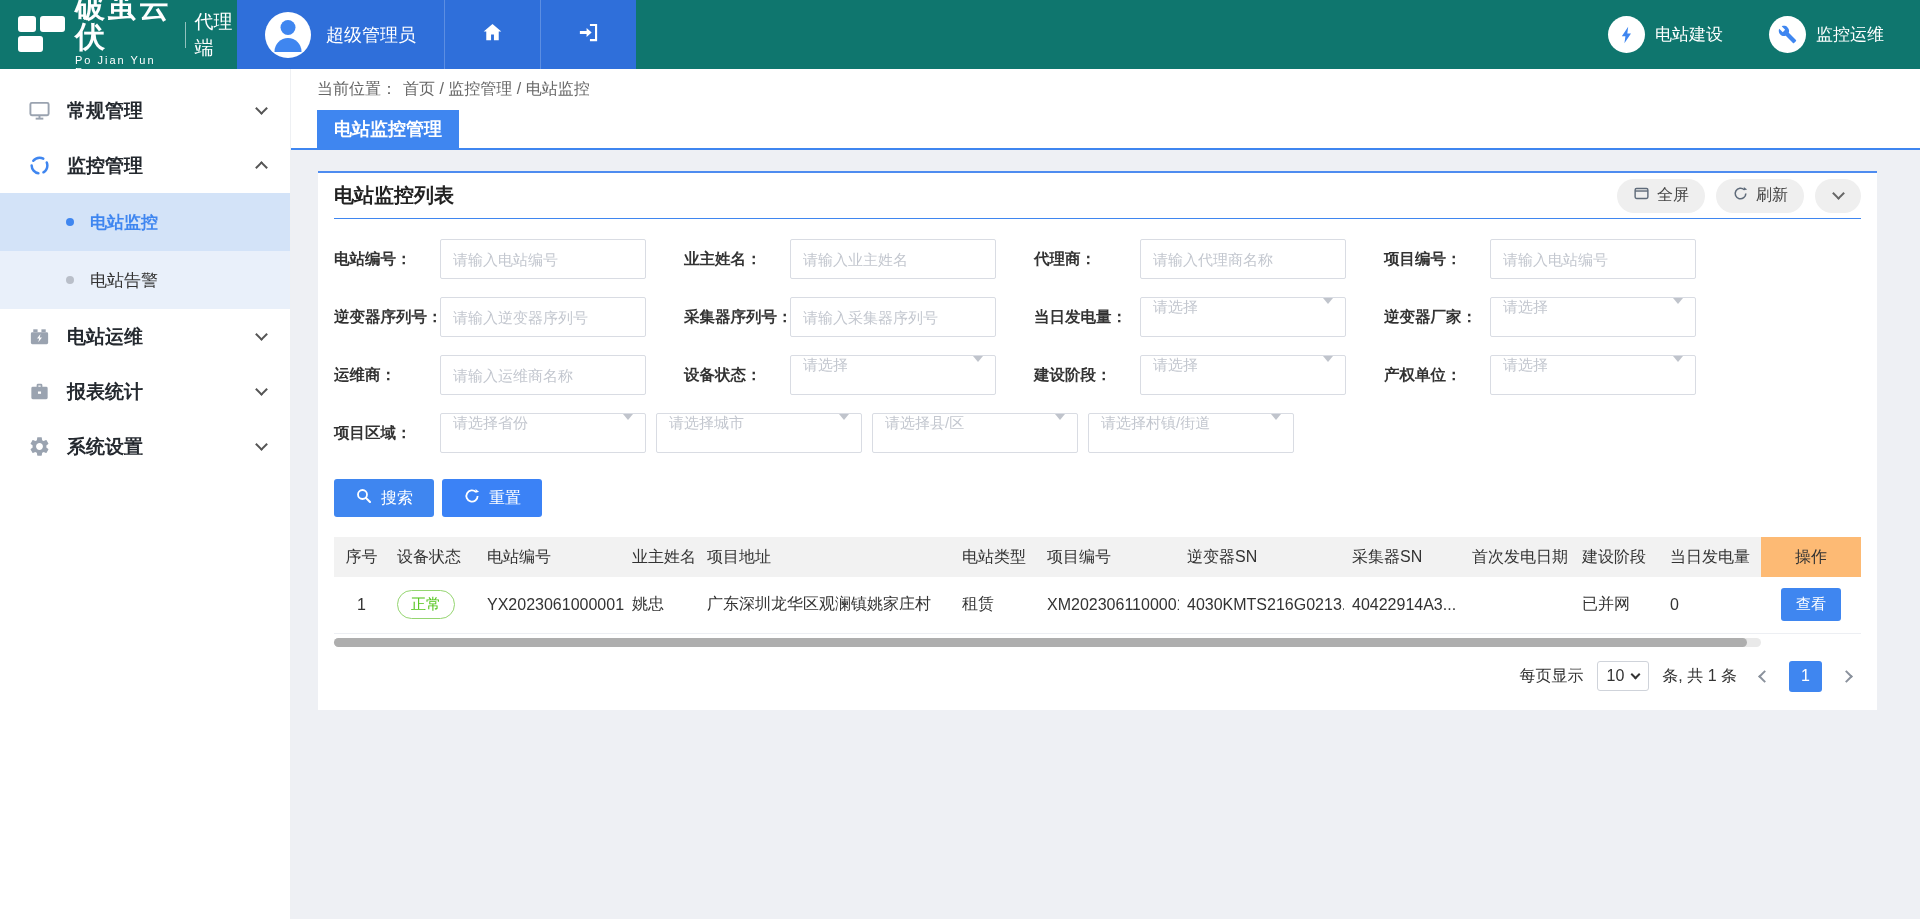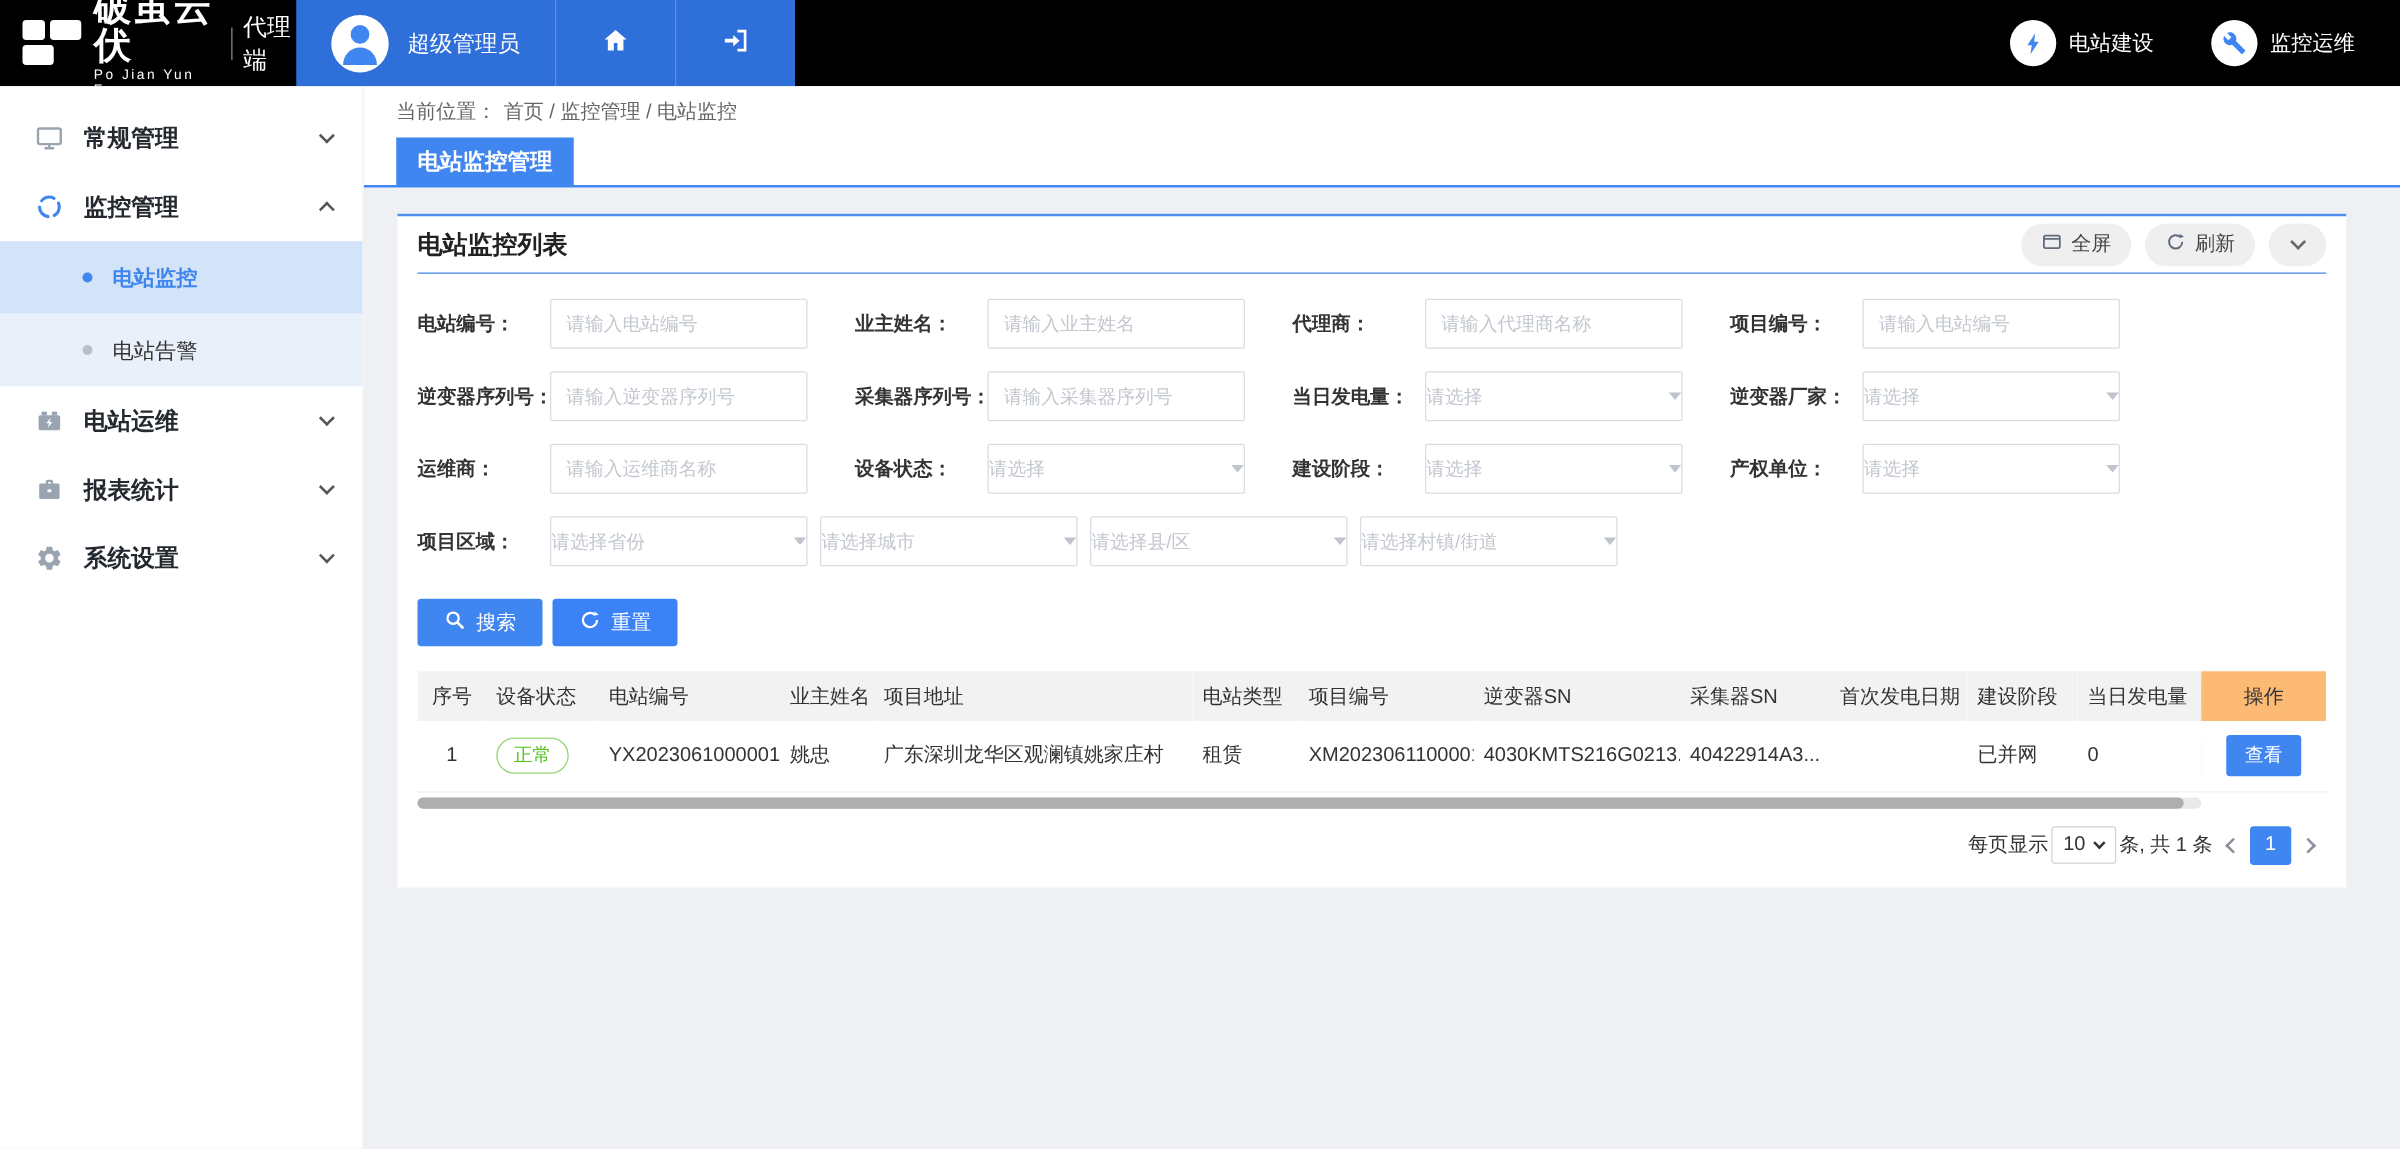--- a/index.html
+++ b/index.html
@@ -1,20 +1,20 @@
 <!DOCTYPE html>
 <html><head>
 <meta charset="utf-8">
 <style>
   * { box-sizing: border-box; margin: 0; padding: 0; }
   html,body { width:1920px; height:919px; overflow:hidden;
     font-family:"Liberation Sans","DejaVu Sans",sans-serif; color:#333; background:#eef0f4; }
 
   
-  .hdr { height:69px; background:#000000; display:flex; align-items:stretch; color:#fff; }
+  .hdr { height:69px; background:#0f766e; display:flex; align-items:stretch; color:#fff; }
   .brand { width:237px; display:flex; align-items:center; padding-left:18px; }
   .logo-mark { width:48px; height:38px; display:grid; grid-template-columns:18px 25px;
     grid-template-rows:16px 16px; gap:4px; margin-right:10px; }
   .logo-mark i { background:#fff; border-radius:3px; display:block; }
   .logo-mark i:nth-child(1){ width:18px; } .logo-mark i:nth-child(2){ width:25px; }
   .logo-mark i:nth-child(3){ width:25px; grid-column:1/3;} .logo-mark i:nth-child(4){ width:18px; justify-self:start;}
   .logo-txt .cn { font-size:30px; font-weight:bold; letter-spacing:2px; line-height:30px; }
   .logo-txt .en { font-size:11px; letter-spacing:2px; margin-top:2px; }
   .portal { display:flex; align-items:center; margin-left:10px; }
   .portal .bar { width:1px; height:26px; background:rgba(255,255,255,.55); margin-right:9px; }
@@ -71,21 +71,21 @@
   .pill.circ { width:46px; justify-content:center; padding:0; }
   .pill .chev { border-color:#666; }
 
   
   .filters { margin-top:20px; display:grid; grid-template-columns:repeat(4,max-content); column-gap:38px; row-gap:18px; }
   .field { display:flex; align-items:center; }
   .flabel { width:106px; font-size:15.5px; font-weight:600; color:#333; white-space:nowrap; flex:none; }
   .finput, .fselect { width:206px; height:40px; border:1px solid #d9dce3; border-radius:2px; background:#fff; }
   .finput { padding:0 12px; font-size:15px; color:#333; font-family:inherit; outline:none; }
   .finput::placeholder { color:#c3c7cf; }
-  .fselect { display:flex; align-items:center; padding:0 0; cursor:pointer; }
+  .fselect { display:flex; padding:0 12px; cursor:pointer; }
   .fselect .ph { font-size:15px; color:#c3c7cf; flex:1; white-space:nowrap; overflow:hidden; }
   .caret { width:0; height:0; border-left:5px solid transparent; border-right:5px solid transparent;
     border-top:6px solid #c0c4cc; flex:none; }
   .region-row { margin-top:18px; display:flex; align-items:center; }
   .region-row .fselect { margin-right:10px; }
 
   
   .actions { margin-top:26px; display:flex; gap:8px; }
   .btn { height:38px; border:none; border-radius:3px; display:flex; align-items:center; gap:8px;
     padding:0 21px; font-size:16px; color:#fff; cursor:pointer; font-family:inherit; }
@@ -103,21 +103,21 @@
   th.op { background:#fdba74; text-align:center; box-shadow:-10px 0 10px -6px rgba(0,0,0,.10); }
   td.op { text-align:center; box-shadow:-10px 0 10px -6px rgba(0,0,0,.10); }
   .badge-ok { display:inline-block; border:1px solid #94d56f; color:#52c41a; font-size:15px;
     border-radius:15px; padding:4px 13px; background:#fff; }
   .btn-view { background:#3f86f0; color:#fff; border:none; border-radius:3px; font-size:15px;
     padding:7px 15px; cursor:pointer; font-family:inherit; }
   .hscroll { margin-top:4px; height:9px; width:1427px; background:#e9e9e9; border-radius:5px; cursor:pointer; }
   .hscroll .thumb { height:9px; width:99%; background:#aeaeae; border-radius:5px; }
 
   
-  .pager { margin-top:14px; display:flex; align-items:center; justify-content:flex-end; gap:2px; font-size:16px; color:#333; }
+  .pager { margin-top:14px; display:flex; align-items:center; justify-content:flex-end; gap:13px; font-size:16px; color:#333; }
   .pg-select { border:1px solid #cfd3da; border-radius:3px; height:30px; padding:0 9px; display:flex;
     align-items:center; gap:8px; cursor:pointer; background:#fff; }
   .pg-select .chev { width:7px; height:7px; border-color:#333; }
   .pg-nav { width:26px; height:30px; display:flex; align-items:center; justify-content:center; cursor:pointer; }
   .pg-nav .chev { border-color:#8a919c; }
   .chev.left { transform:rotate(135deg); margin-left:3px; }
   .chev.right { transform:rotate(-45deg); margin-right:3px; }
   .pg-page { min-width:33px; height:31px; background:#3f86f0; color:#fff; border-radius:3px;
     display:flex; align-items:center; justify-content:center; font-size:16px; cursor:pointer; }
 </style>

